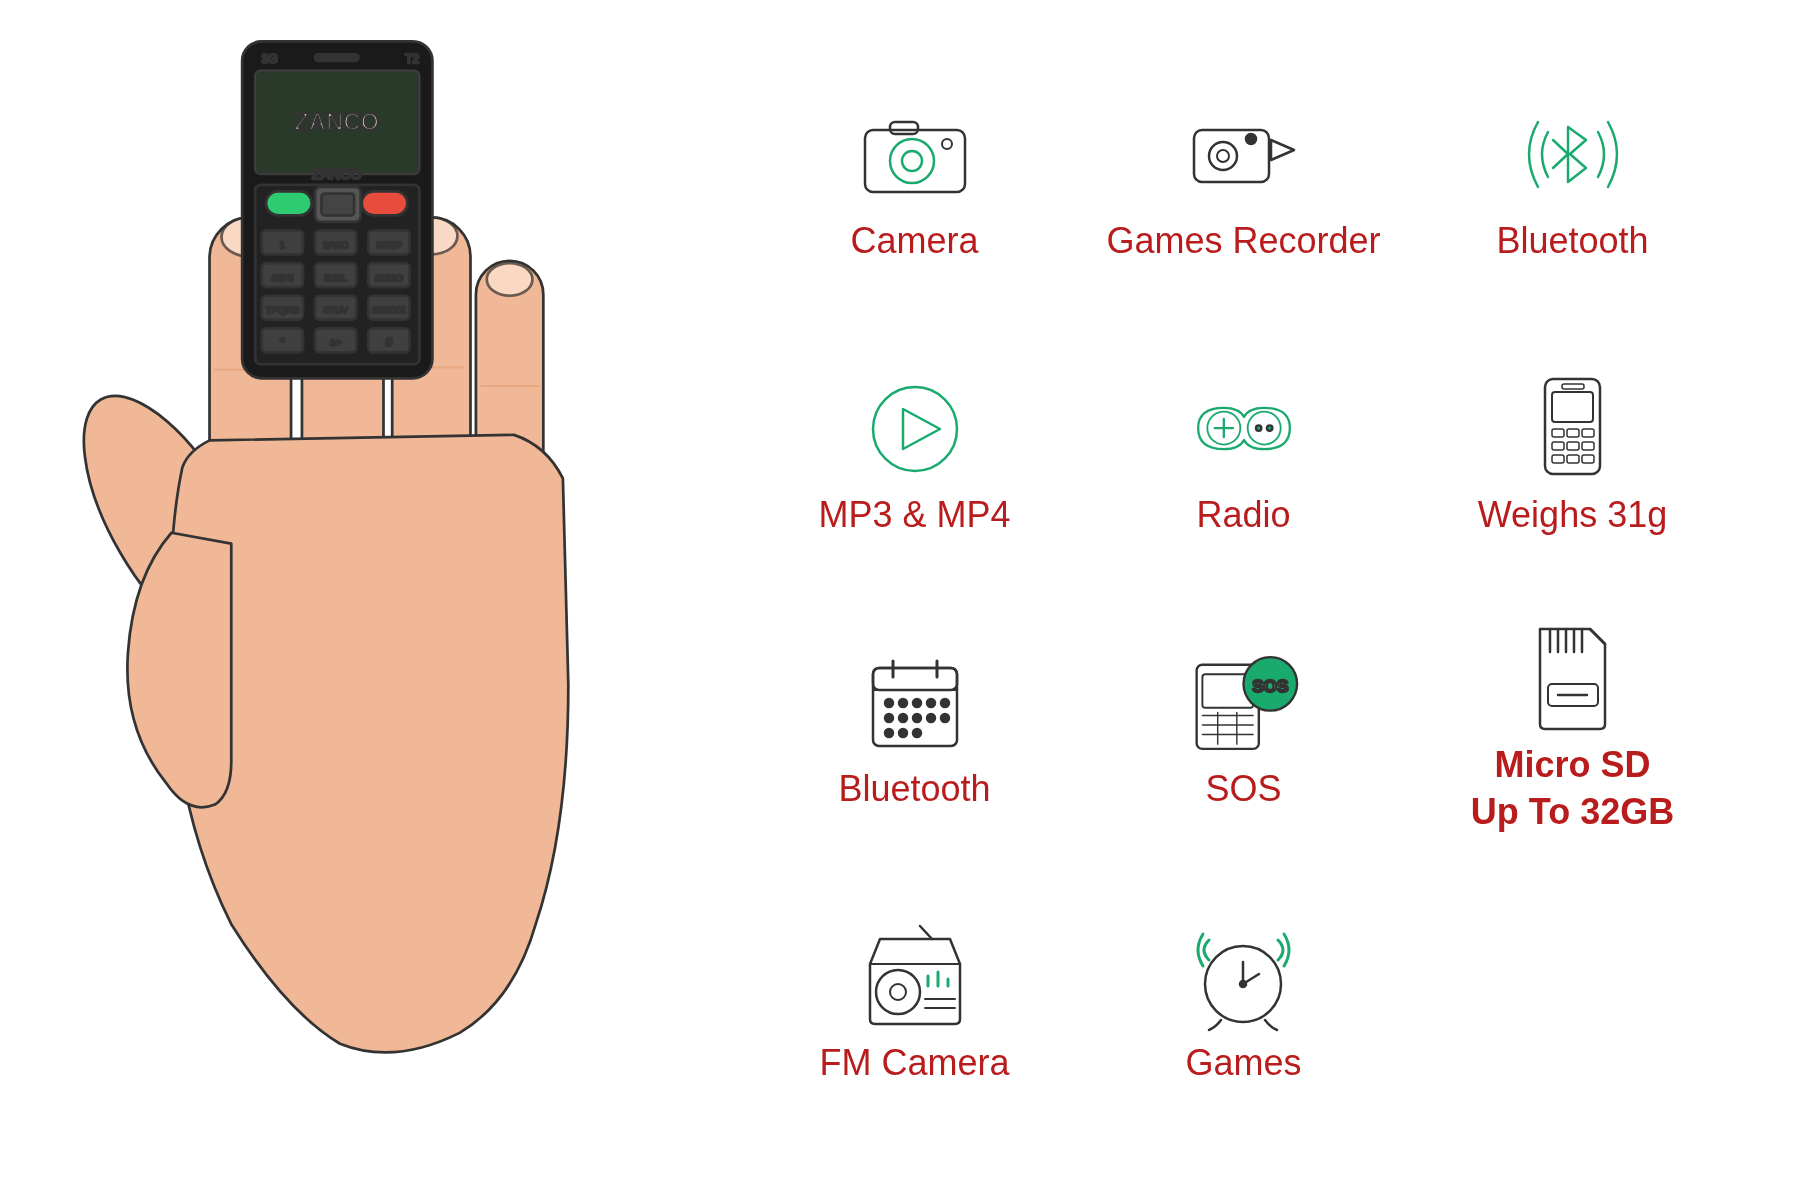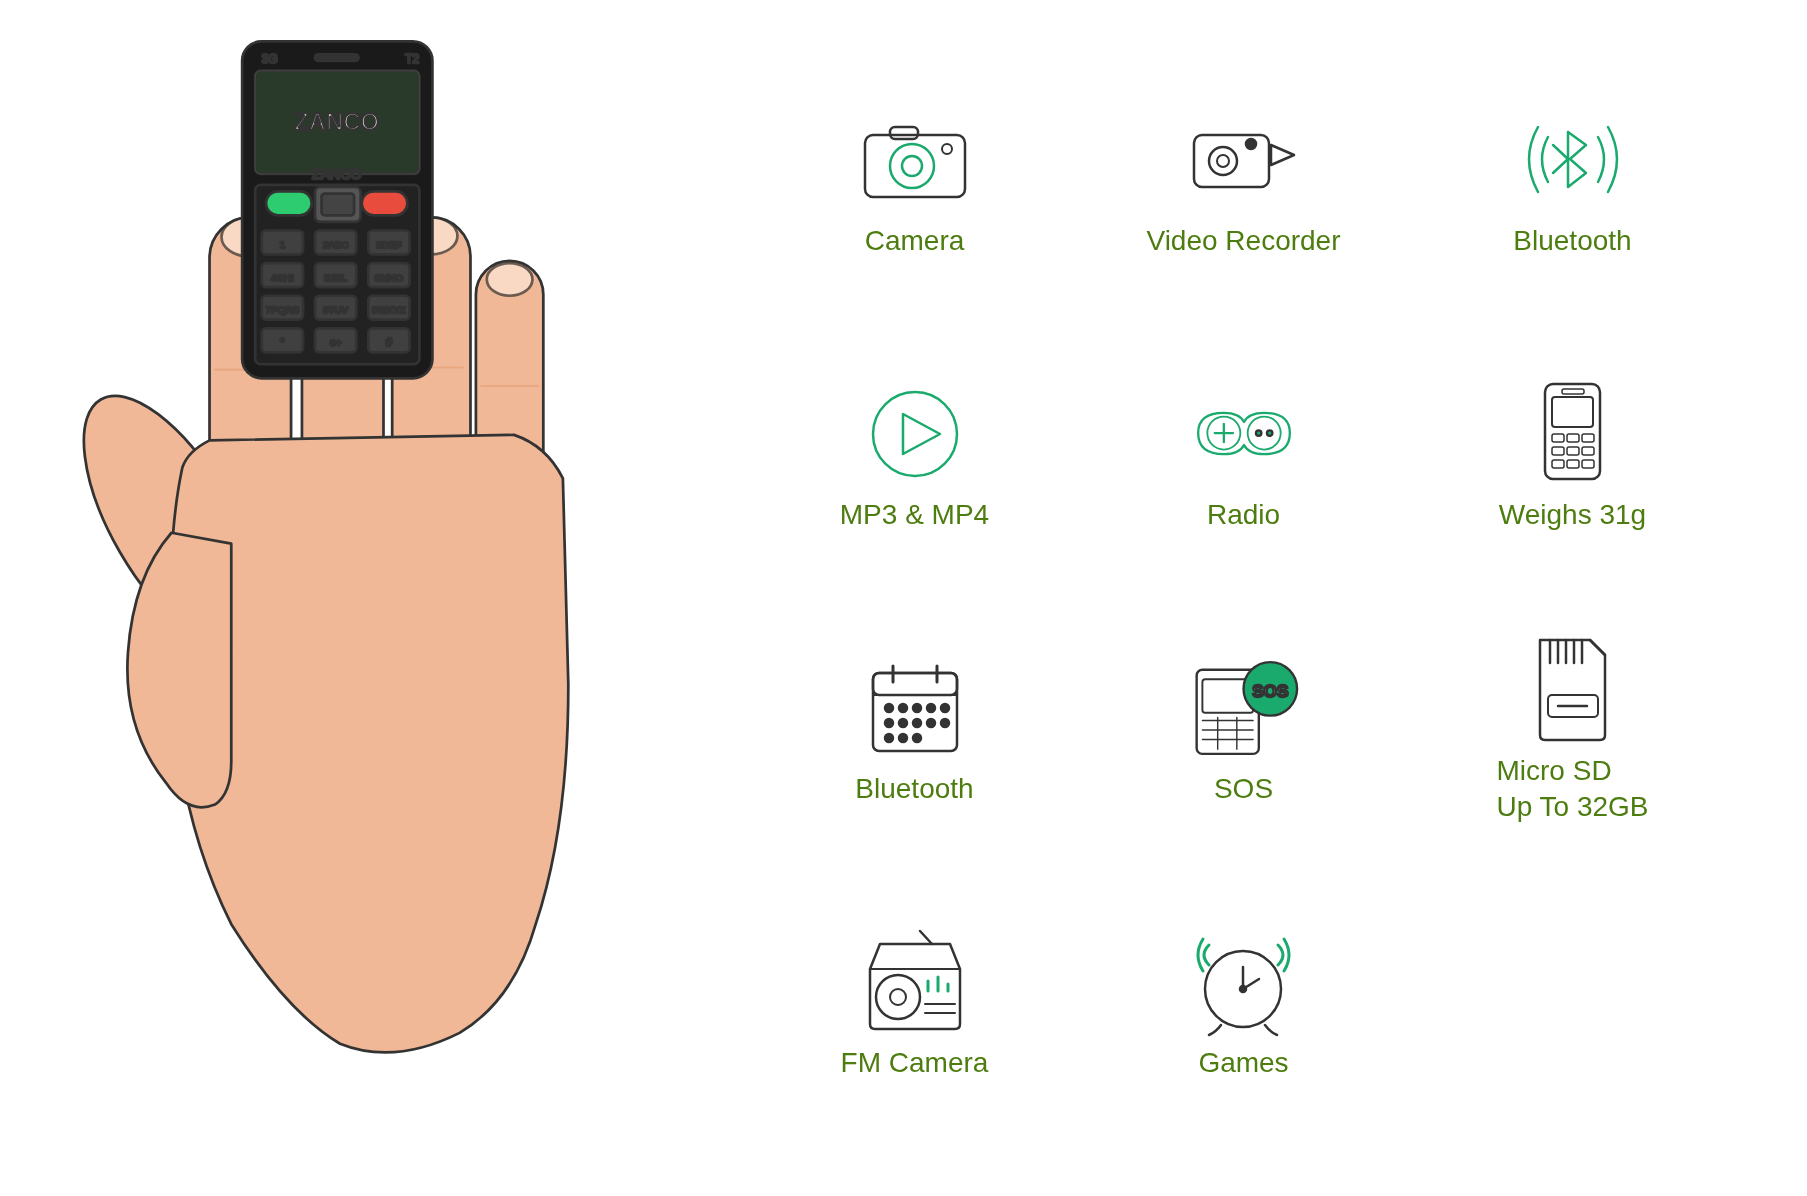--- a/index.html
+++ b/index.html
@@ -52,22 +52,23 @@
 
     .feature-icon {
       width: 110px;
       height: 90px;
       display: flex;
       align-items: center;
       justify-content: center;
     }
 
     .feature-label {
-      font-size: 28px;
-      color: #4d7c0f;
+      font-size: 36px;
+      color: #b91c1c;
+      text-align: center;
       font-weight: 400;
       line-height: 1.3;
     }
 
     
     svg {
       stroke: #333333;
       fill: none;
       stroke-width: 2.5;
       stroke-linecap: round;
@@ -196,21 +197,21 @@
         <rect x="5" y="18" width="75" height="52" rx="8" stroke="#333" stroke-width="2.5" fill="none"></rect>
 
         <circle cx="34" cy="44" r="14" stroke="#333" stroke-width="2.5" fill="none"></circle>
         <circle cx="34" cy="44" r="6" stroke="#333" stroke-width="2" fill="none"></circle>
 
         <polygon points="82,28 105,38 82,48" stroke="#333" stroke-width="2.5" fill="none"></polygon>
 
         <circle cx="62" cy="27" r="5" fill="#333"></circle>
       </svg>
     </div>
-    <span class="feature-label">Video Recorder</span>
+    <span class="feature-label">Games Recorder</span>
   </div>
 
   <div class="feature-item">
     <div class="feature-icon">
       <svg width="110" height="85" viewBox="0 0 110 85">
 
         <path d="M30 20 Q18 42 30 65" stroke="#1aaa6e" stroke-width="2.5" fill="none"></path>
         <path d="M20 10 Q2 42 20 75" stroke="#1aaa6e" stroke-width="2.5" fill="none"></path>
 
         <path d="M80 20 Q92 42 80 65" stroke="#1aaa6e" stroke-width="2.5" fill="none"></path>
@@ -344,21 +345,21 @@
         <line x1="33" y1="5" x2="33" y2="28" stroke="#333" stroke-width="2.5"></line>
         <line x1="41" y1="5" x2="41" y2="28" stroke="#333" stroke-width="2.5"></line>
         <line x1="49" y1="5" x2="49" y2="28" stroke="#333" stroke-width="2.5"></line>
         <line x1="57" y1="5" x2="57" y2="28" stroke="#333" stroke-width="2.5"></line>
 
         <rect x="23" y="60" width="50" height="22" rx="4" stroke="#333" stroke-width="2" fill="none"></rect>
 
         <line x1="33" y1="71" x2="62" y2="71" stroke="#333" stroke-width="2.5"></line>
       </svg>
     </div>
-    <span class="feature-label" style="white-space: pre-line;">Micro SD
+    <span class="feature-label" style="white-space: pre-line; font-weight: bold;">Micro SD
 Up To 32GB</span>
   </div>
 
   <div class="feature-item">
     <div class="feature-icon">
       <svg width="110" height="105" viewBox="0 0 110 105">
 
         <path d="M10 40 L20 15 L90 15 L100 40 L100 95 Q100 100 95 100 L15 100 Q10 100 10 95 Z" stroke="#333" stroke-width="2.5" fill="none"></path>
 
         <line x1="10" y1="40" x2="100" y2="40" stroke="#333" stroke-width="2"></line>

